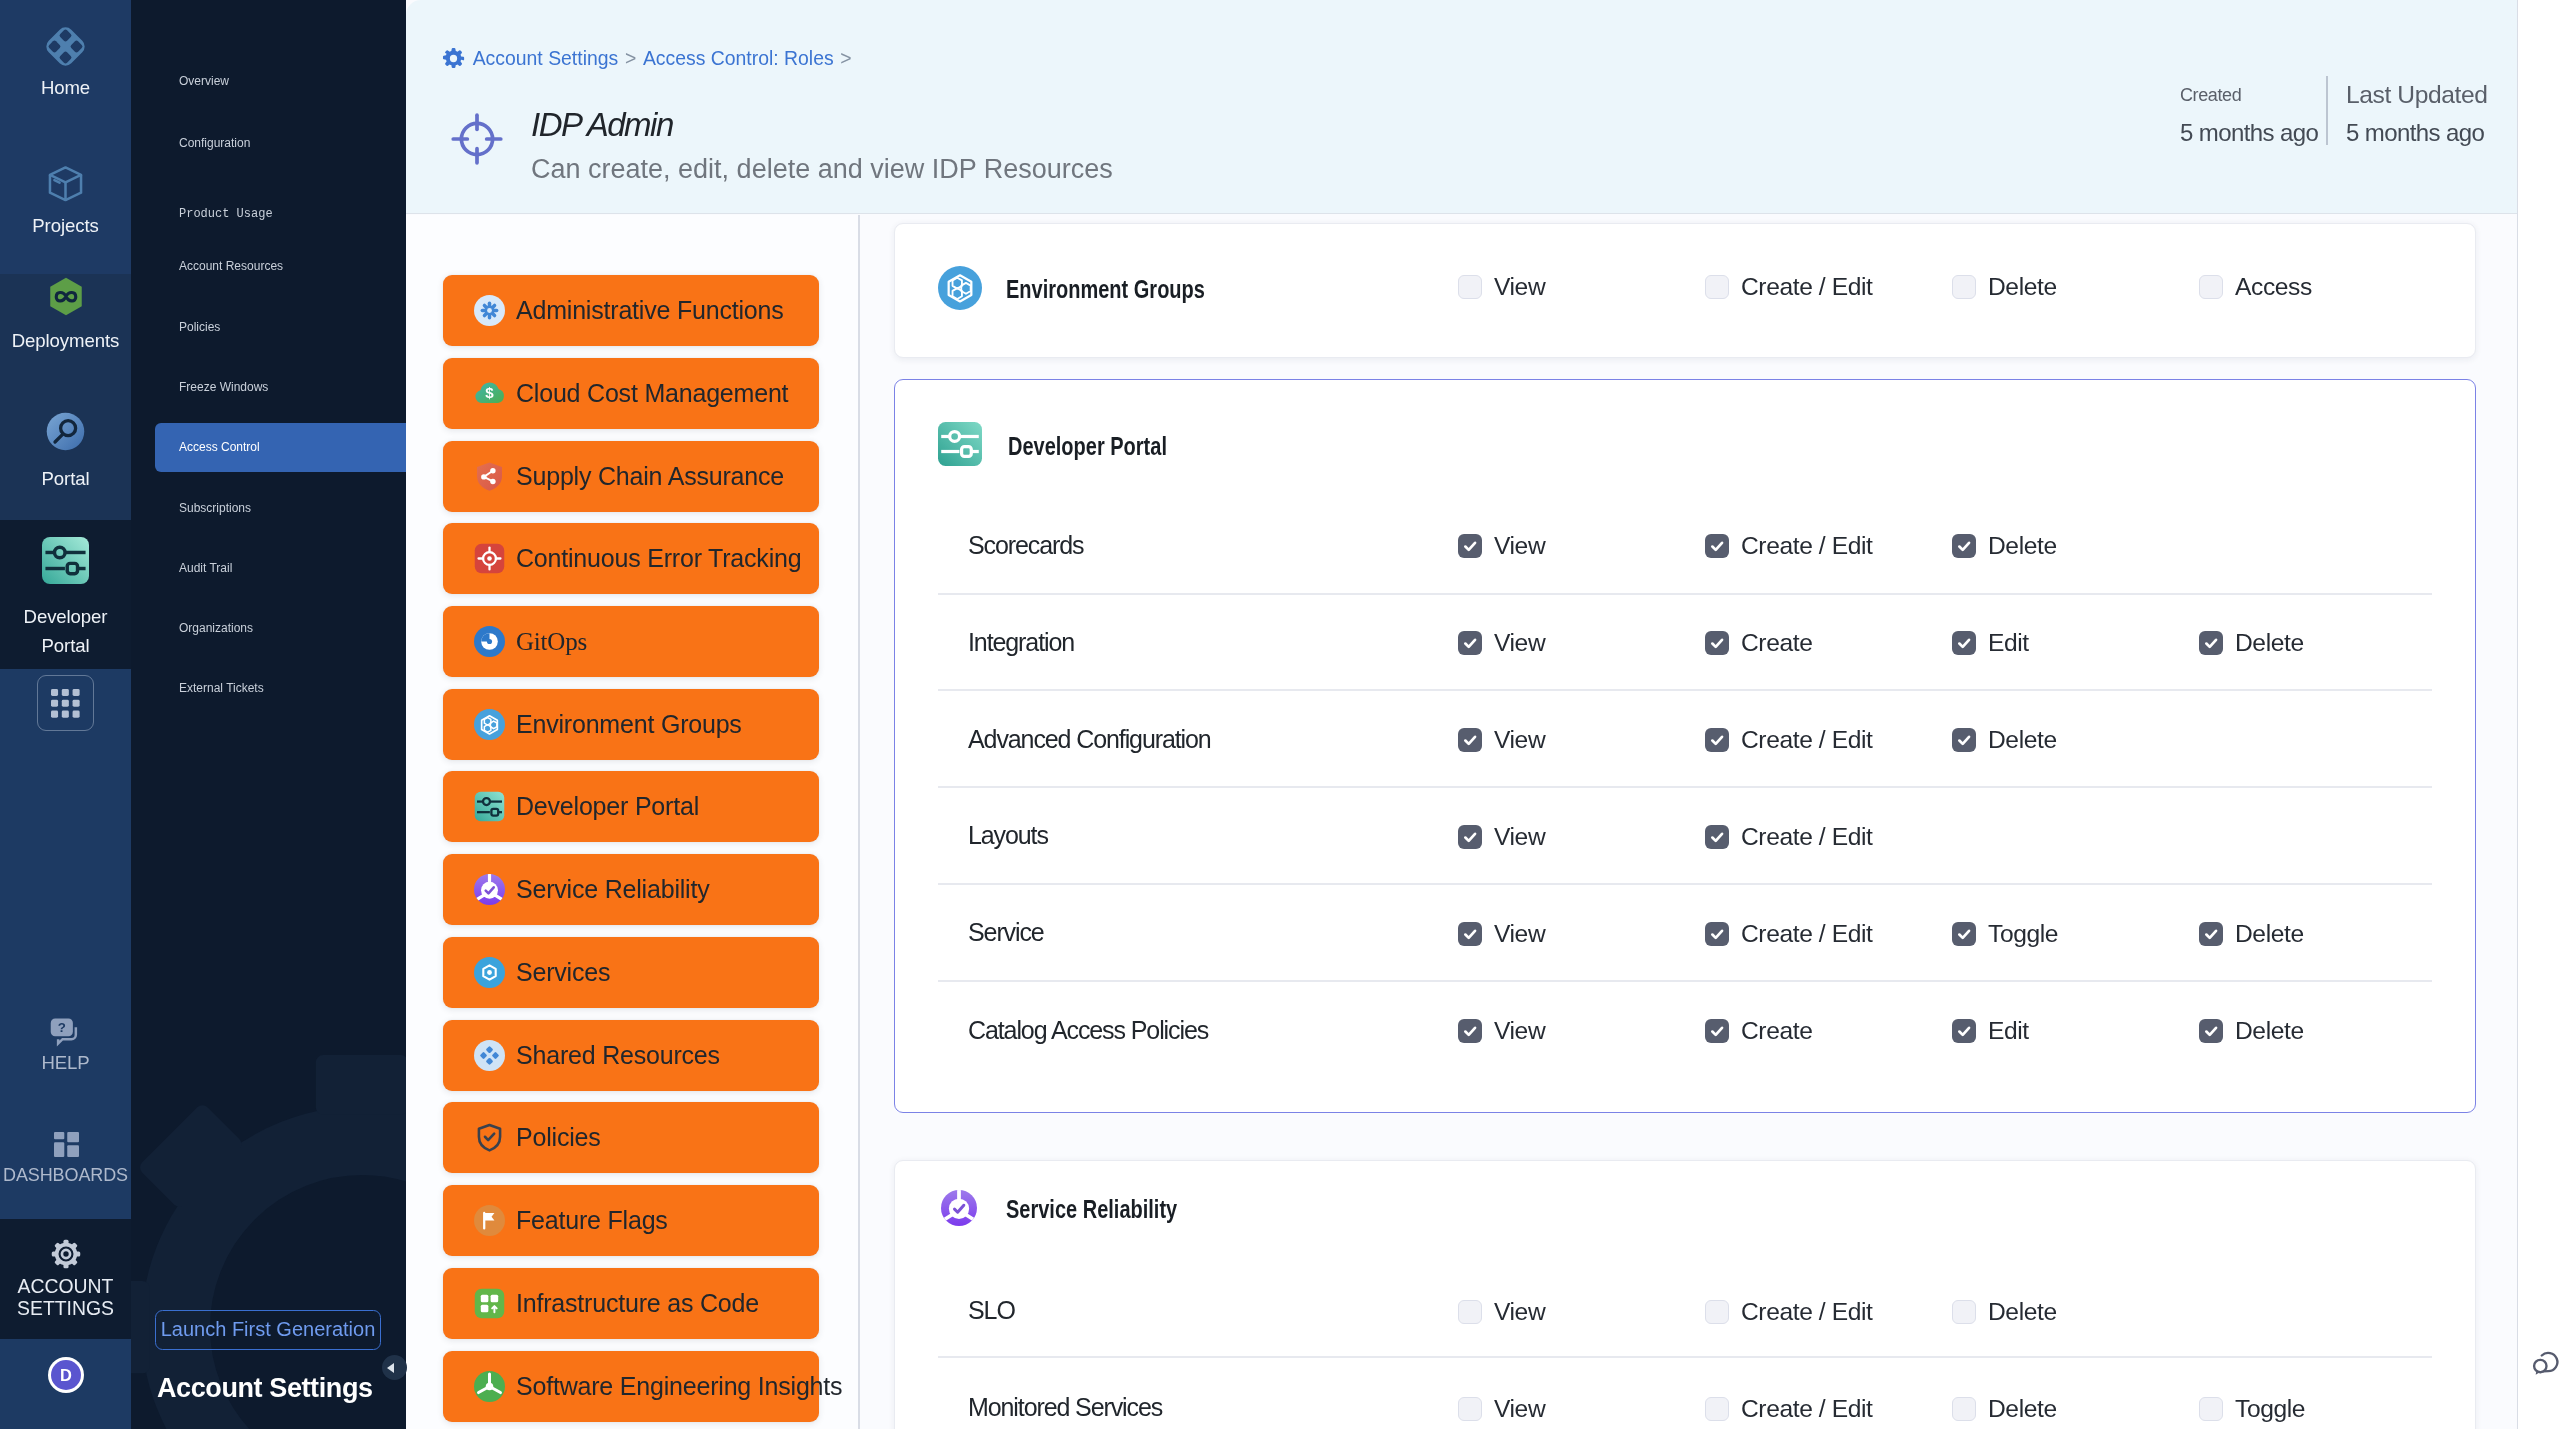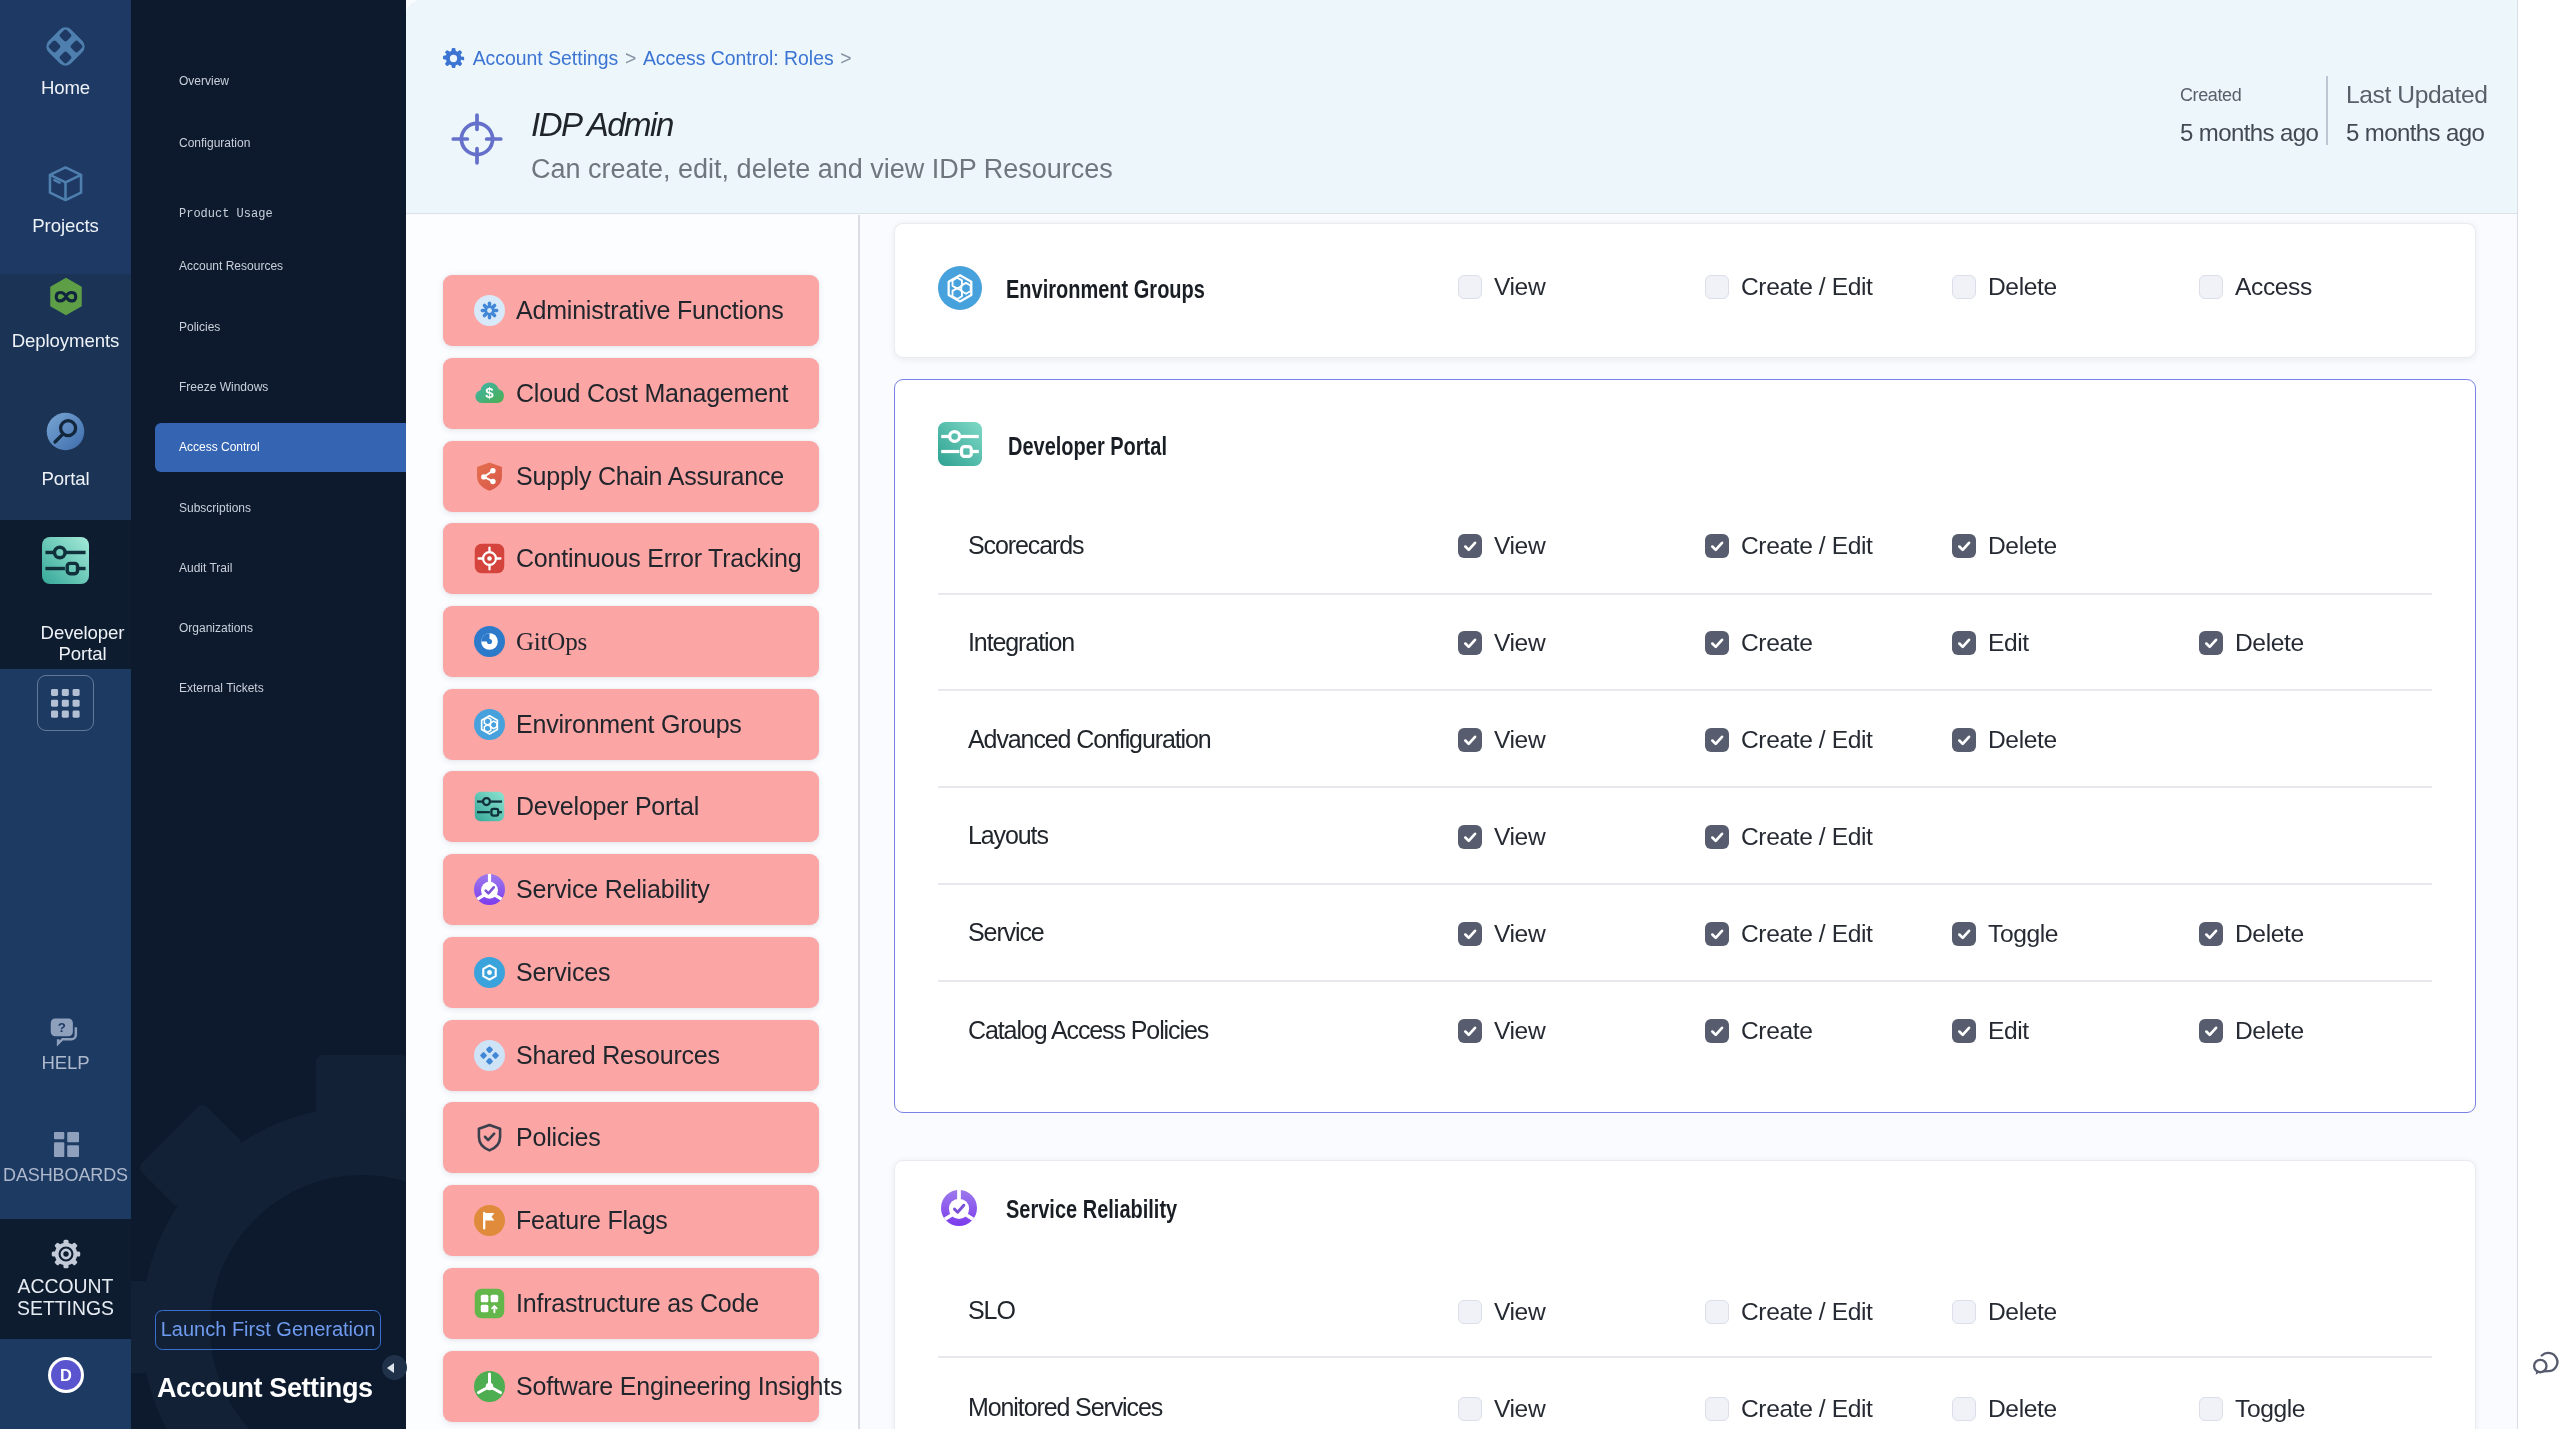--- a/index.html
+++ b/index.html
@@ -19,21 +19,21 @@
   .menuitem { position:absolute; left:48px; width:224px; height:49px; line-height:49px; color:#c9d0da; font-size:12px; }
   #mhl { position:absolute; left:24px; top:423px; width:251px; height:49px; background:#3464b2; border-radius:6px 0 0 6px; }
 
   
   #content { position:absolute; left:406px; top:0; width:2170px; height:1430px; background:#fafbfe; }
   #header { position:absolute; left:0; top:0; width:2111px; height:214px; background:#ecf6fb; border-radius:15px 0 0 0; border-bottom:1.5px solid #dde3ea; }
   #rightwhite { position:absolute; left:2111px; top:0; width:59px; height:1430px; background:#ffffff; border-left:1.5px solid #d9dde6; }
   #vdivider { position:absolute; left:452px; top:215px; width:1.5px; height:1214px; background:#d9dde6; }
   #leftcol { position:absolute; left:0; top:215px; width:452px; height:1214px; background:#fcfdff; }
 
-  .lcard { position:absolute; left:484px; width:376px; height:71px; background:#fca5a5; border-radius:9px;
+  .lcard { position:absolute; left:484px; width:376px; height:71px; background:#f97316; border-radius:9px;
            box-shadow:0 1.5px 6px rgba(35,45,65,.10), 0 0 1.5px rgba(35,45,65,.08); }
   .lcard .ic { position:absolute; left:31px; top:20px; width:31px; height:31px; }
   .lcard .tx { position:absolute; left:73px; top:0; height:71px; line-height:71px; font-size:25px; color:#21262c; letter-spacing:-0.2px; white-space:nowrap; }
 
   .pcard { position:absolute; background:#fff; border-radius:9px; border:0.7px solid #e9ebf1;
            box-shadow:0 1.5px 6px rgba(35,45,65,.07); }
   .ptitle { position:absolute; font-size:25px; font-weight:700; color:#191e24; white-space:nowrap; transform:scaleX(.8); transform-origin:0 50%; }
   .rowlbl { position:absolute; font-size:25px; color:#21262c; letter-spacing:-1.1px; white-space:nowrap; }
   .hr { position:absolute; height:1.5px; background:#e7e9ef; }
 
@@ -635,21 +635,21 @@
 <rect x="0" y="0" width="41" height="41" rx="7" fill="url(#gdpr)"></rect>
 <g stroke="#10303c" stroke-width="3" fill="none">
 <line x1="3" y1="13.5" x2="11" y2="13.5"></line>
           <line x1="20" y1="13.5" x2="38" y2="13.5"></line>
           <circle cx="15.5" cy="13.5" r="4.6"></circle>
 <line x1="3" y1="27.5" x2="20" y2="27.5"></line>
           <line x1="31.5" y1="27.5" x2="38" y2="27.5"></line>
           <rect x="22" y="23" width="9" height="9" rx="2.5"></rect>
         </g>
       </svg>
-<div class="railitem raillbl" style="top:622px;line-height:21px;margin-left:17px;">Developer<br>Portal</div>
+<div class="railitem raillbl" style="top:602px;line-height:29px;">Developer<br>Portal</div>
 <div style="position:absolute;left:37px;top:675px;width:57px;height:56px;border:1.5px solid rgba(185,198,216,.45);border-radius:9px;"><svg width="29" height="29" viewBox="0 0 39 39" style="margin:12.7px 0 0 12.7px;">
           <rect x="0.0" y="0.0" width="9.5" height="9.5" rx="2" fill="#b3c0d4"></rect>
           <rect x="14.5" y="0.0" width="9.5" height="9.5" rx="2" fill="#b3c0d4"></rect>
           <rect x="29.0" y="0.0" width="9.5" height="9.5" rx="2" fill="#b3c0d4"></rect>
           <rect x="0.0" y="14.5" width="9.5" height="9.5" rx="2" fill="#b3c0d4"></rect>
           <rect x="14.5" y="14.5" width="9.5" height="9.5" rx="2" fill="#b3c0d4"></rect>
           <rect x="29.0" y="14.5" width="9.5" height="9.5" rx="2" fill="#b3c0d4"></rect>
           <rect x="0.0" y="29.0" width="9.5" height="9.5" rx="2" fill="#b3c0d4"></rect>
           <rect x="14.5" y="29.0" width="9.5" height="9.5" rx="2" fill="#b3c0d4"></rect>
           <rect x="29.0" y="29.0" width="9.5" height="9.5" rx="2" fill="#b3c0d4"></rect>

